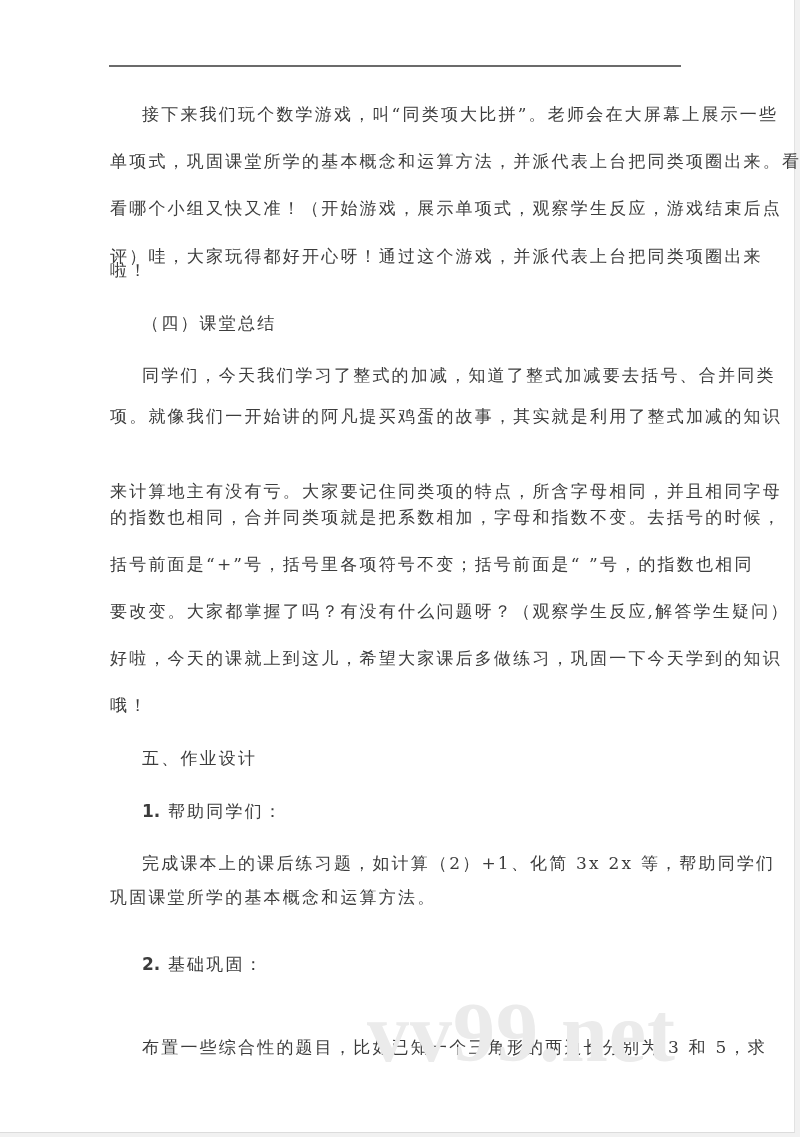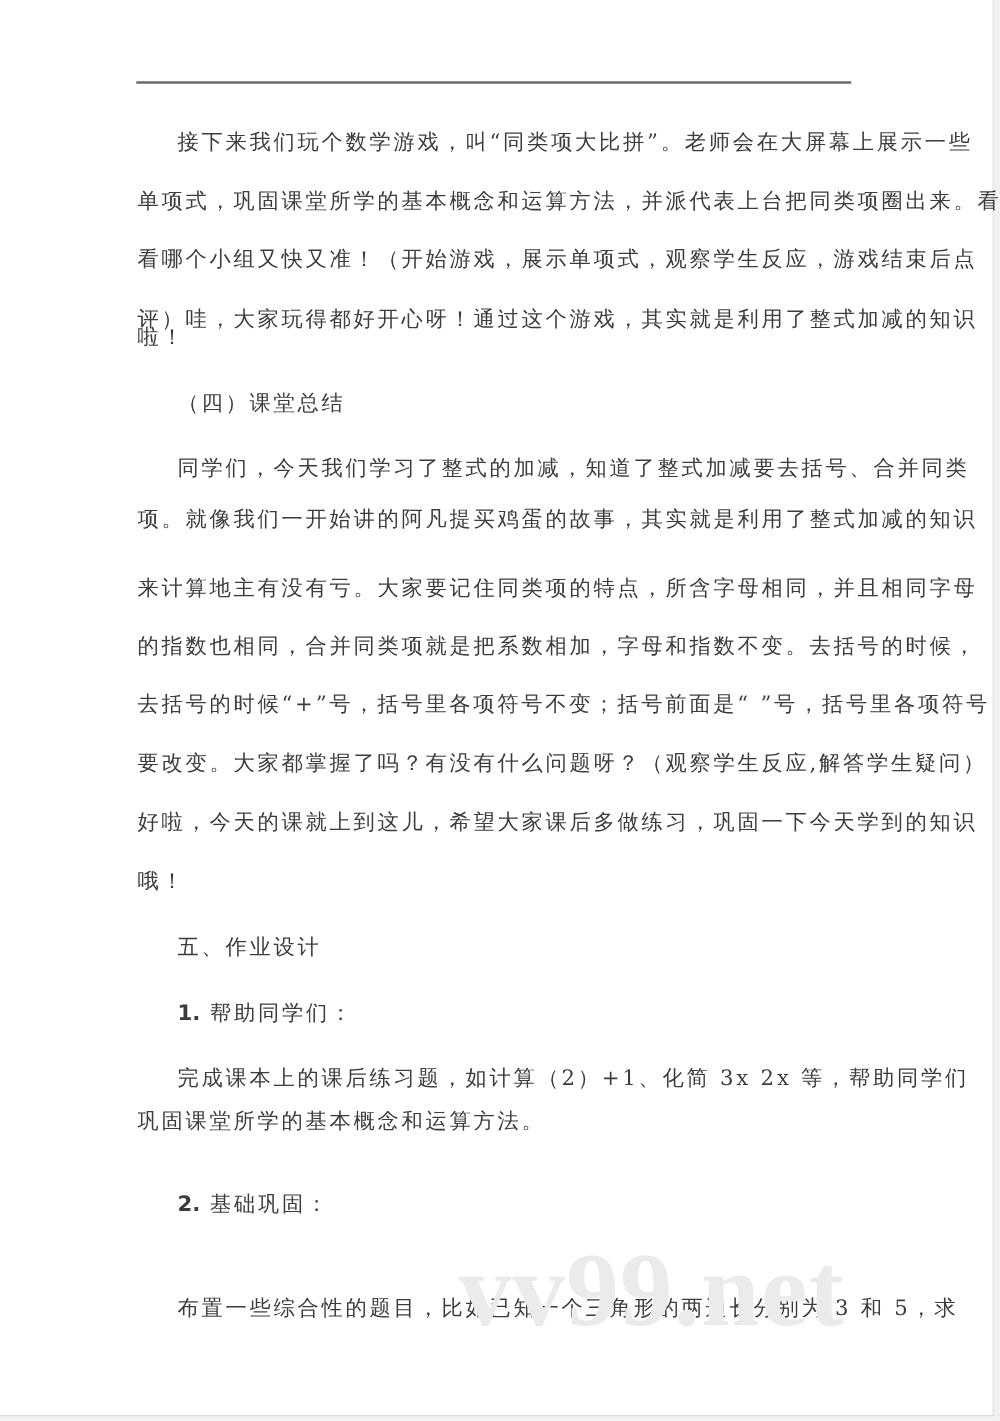--- a/index.html
+++ b/index.html
@@ -32,31 +32,31 @@
 <body>
 
 <div class="page">
   <div class="header-rule"></div>
 
   <div class="content">
 
     <div class="line indent" style="top:103px">接下来我们玩个数学游戏，叫“同类项大比拼”。老师会在大屏幕上展示一些</div>
     <div class="line" style="top:150px">单项式，巩固课堂所学的基本概念和运算方法，并派代表上台把同类项圈出来。看</div>
     <div class="line" style="top:197px">看哪个小组又快又准！（开始游戏，展示单项式，观察学生反应，游戏结束后点</div>
-    <div class="line" style="top:245px">评）哇，大家玩得都好开心呀！通过这个游戏，其实就是利用了整式加减的知识</div>
+    <div class="line" style="top:245px">评）哇，大家玩得都好开心呀！通过这个游戏，并派代表上台把同类项圈出来</div>
 
     <div class="line" style="top:259px">啦！</div>
 
     <div class="line indent" style="top:312px">（四）课堂总结</div>
 
     <div class="line indent" style="top:364px">同学们，今天我们学习了整式的加减，知道了整式加减要去括号、合并同类</div>
     <div class="line" style="top:405px">项。就像我们一开始讲的阿凡提买鸡蛋的故事，其实就是利用了整式加减的知识</div>
-    <div class="line" style="top:460px">来计算地主有没有亏。大家要记住同类项的特点，所含字母相同，并且相同字母</div>
+    <div class="line" style="top:480px">来计算地主有没有亏。大家要记住同类项的特点，所含字母相同，并且相同字母</div>
     <div class="line" style="top:506px">的指数也相同，合并同类项就是把系数相加，字母和指数不变。去括号的时候，</div>
-    <div class="line" style="top:553px">去括号的时候“+”号，括号里各项符号不变；括号前面是“  ”号，括号里各项符号</div>
+    <div class="line" style="top:553px">括号前面是“+”号，括号里各项符号不变；括号前面是“  ”号，的指数也相同</div>
     <div class="line" style="top:600px">要改变。大家都掌握了吗？有没有什么问题呀？（观察学生反应,解答学生疑问）</div>
     <div class="line" style="top:647px">好啦，今天的课就上到这儿，希望大家课后多做练习，巩固一下今天学到的知识</div>
     <div class="line" style="top:694px">哦！</div>
 
     <div class="line indent" style="top:747px">五、作业设计</div>
 
     <div class="line indent" style="top:800px">
       <span class="num">1.</span>
       <span>帮助同学们：</span>
     </div>

